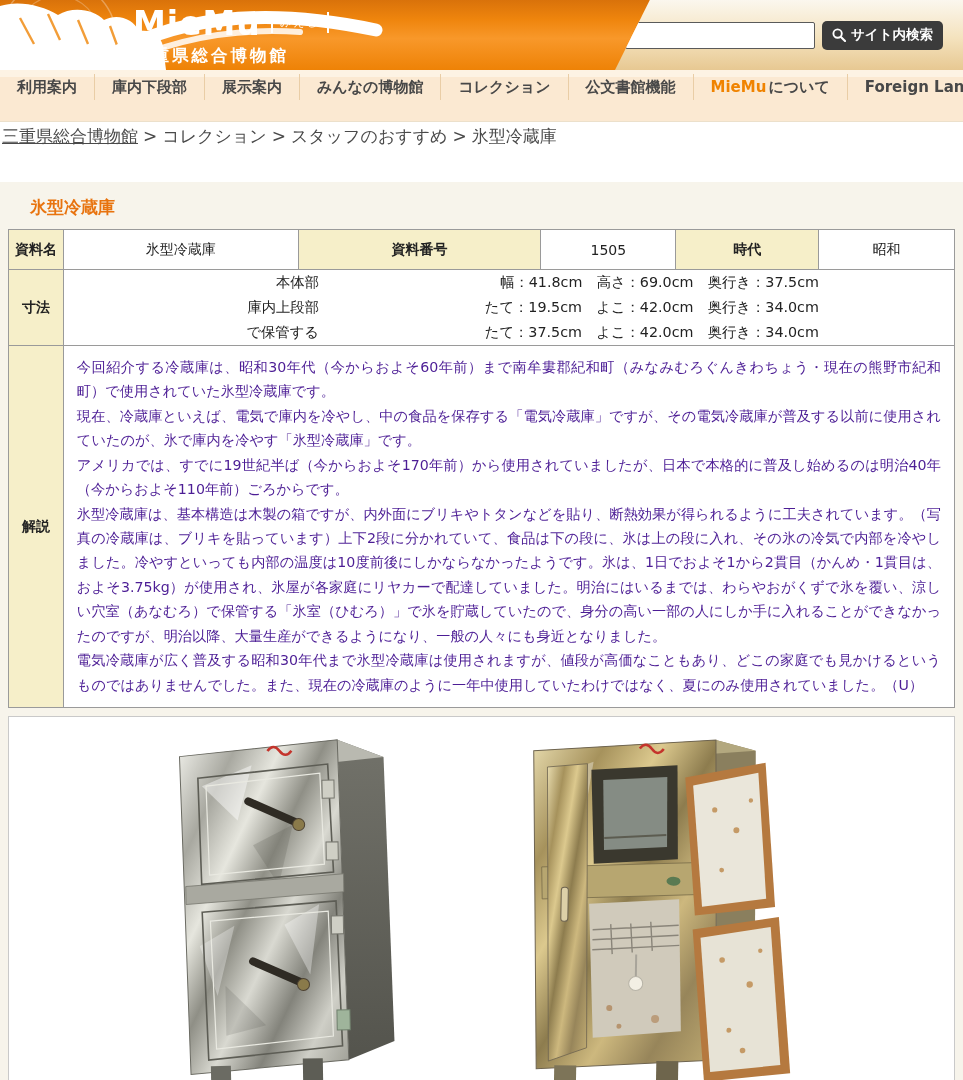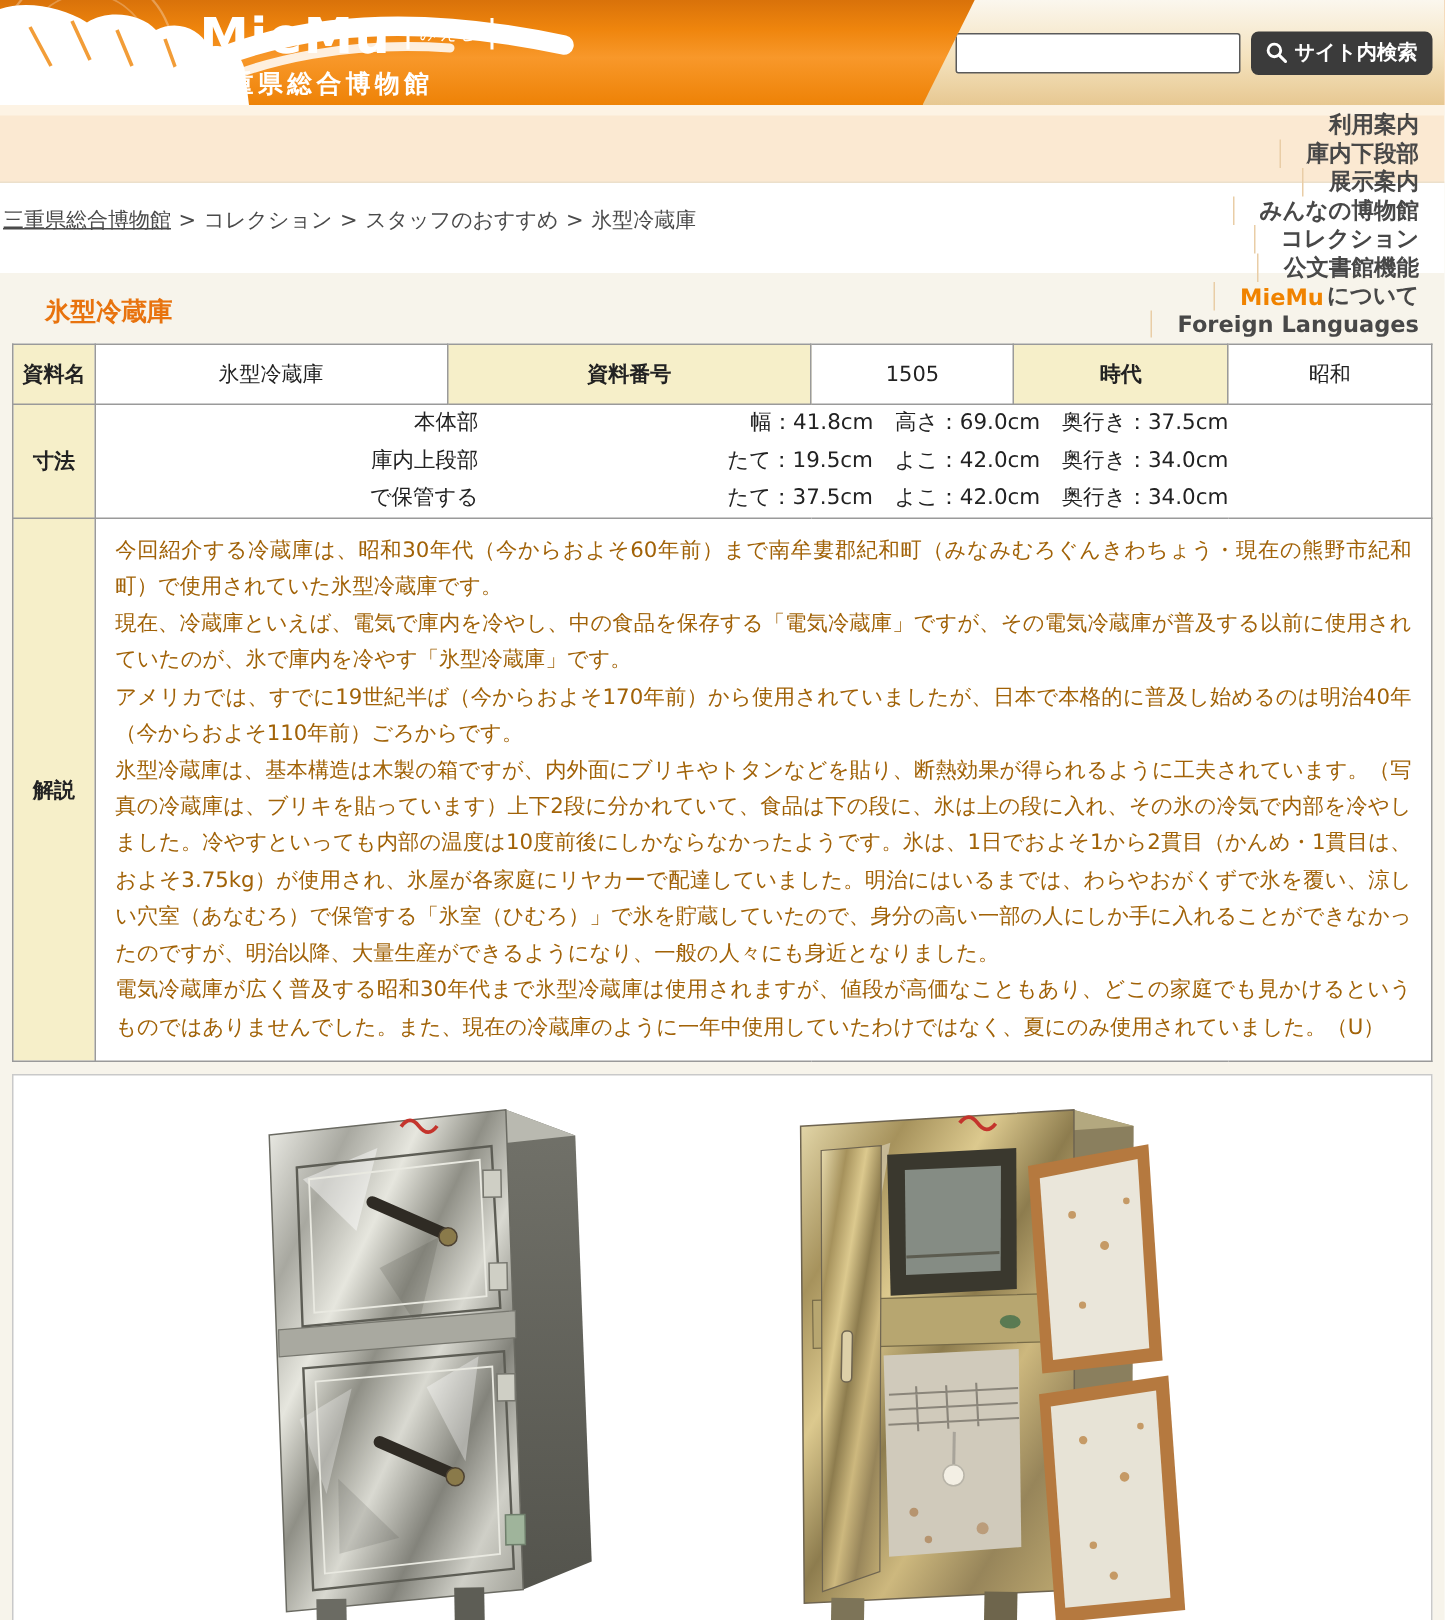--- a/index.html
+++ b/index.html
@@ -16,21 +16,21 @@
   .header {
     position: relative; height: 70px;
     background: linear-gradient(180deg, #d9720a 0%, #ef850d 28%, #f8982a 55%, #ee8206 100%);
     overflow: hidden;
   }
   .header-right {
     position: absolute; right: 0; top: 0; width: 348px; height: 70px;
     background: linear-gradient(180deg, #fbf7ee 0%, #f4e2bd 55%, #e7c892 100%);
     clip-path: polygon(10% 0, 100% 0, 100% 100%, 0 100%);
     display: flex; align-items: center; justify-content: flex-end;
-    gap: 7px; padding-right: 8px;
+    gap: 7px; padding-right: 20px;
   }
   .search-input {
     width: 190px; height: 27px; border: 1px solid #5a5a5a;
     background: #fff; font-size: 13px; padding: 0 6px; border-radius: 2px;
   }
   .search-button {
     height: 29px; background: #3b3b3b; color: #fff; border: none;
     border-radius: 5px; font-size: 13.5px; font-weight: bold;
     display: flex; align-items: center; gap: 5px; padding: 0 10px;
     font-family: inherit; cursor: pointer;
@@ -44,52 +44,52 @@
     padding: 3px 7px; letter-spacing: 2px;
   }
   .brand-sub { font-size: 16.5px; font-weight: bold; letter-spacing: 3px; margin-top: 5px; }
   .mammoth { position: absolute; left: 0; top: 0; }
 
   
   .nav {
     height: 52px; background: #fbe9d2;
     box-shadow: inset 0 7px 0 #fdf3e4;
     border-bottom: 1px solid #ece0cb;
-    display: flex; align-items: flex-end; padding-top: 4px; flex-direction: column;
+    display: flex; align-items: flex-start; padding-top: 4px;
   }
   .nav-item {
     display: flex; align-items: center; height: 26px;
     padding: 0 17px; font-size: 15px; font-weight: bold; color: #484848;
     cursor: pointer; white-space: nowrap;
   }
   .nav-item + .nav-item { border-left: 1px solid #e9cda6; }
   .nav-accent { color: #f08300; margin-right: 2px; }
 
   
-  .breadcrumb-bar { background: #fff; height: 60px; padding: 16px 10px 0 2px; font-size: 14px; color: #4a4a4a; }
+  .breadcrumb-bar { background: #fff; height: 60px; padding: 3px 10px 0 2px; font-size: 17px; color: #4a4a4a; }
   .crumb-link { color: #4a4a4a; text-decoration: underline; cursor: pointer; }
   .crumb { color: #4a4a4a; }
   .crumb-sep { margin: 0 5px; color: #4a4a4a; }
 
   
   .main { background: #f7f4eb; min-height: 898px; padding: 10px 8px 0 8px; }
   .page-title { color: #e8730e; font-size: 17px; font-weight: bold; margin: 4px 0 0 22px; }
 
   table.info { border-collapse: collapse; width: 947px; margin-top: 10px; background: #fff; }
   table.info td { border: 1px solid #9a9a9a; font-size: 14px; color: #222; }
   td.hd { background: #f6efc9; text-align: center; font-weight: bold; vertical-align: middle; }
   td.val { text-align: center; vertical-align: middle; }
   .row1 td { height: 40px; }
   .row2 td { height: 76px; }
   .dims { width: 620px; margin: 0 auto; line-height: 1.75; font-size: 14.3px; }
   .dim-line { display: grid; grid-template-columns: 120px auto; }
   .dim-part { text-align: right; }
   .dim-measures { text-align: right; }
   td.desc { padding: 9px 13px 10px 13px; vertical-align: top; }
-  td.desc p { font-size: 14.2px; line-height: 1.72; color: #a16207; text-align: justify; }
+  td.desc p { font-size: 14.2px; line-height: 1.72; color: #4c1d95; text-align: justify; }
 
   
   .photo-box {
     width: 947px; height: 375px; margin-top: 8px;
     background: #fff; border: 1px solid #c9c9c9;
     position: relative; overflow: hidden;
   }
   .photo-left  { position: absolute; left: 95px;  top: 8px; }
   .photo-right { position: absolute; left: 452px; top: 2px; }
 </style>

